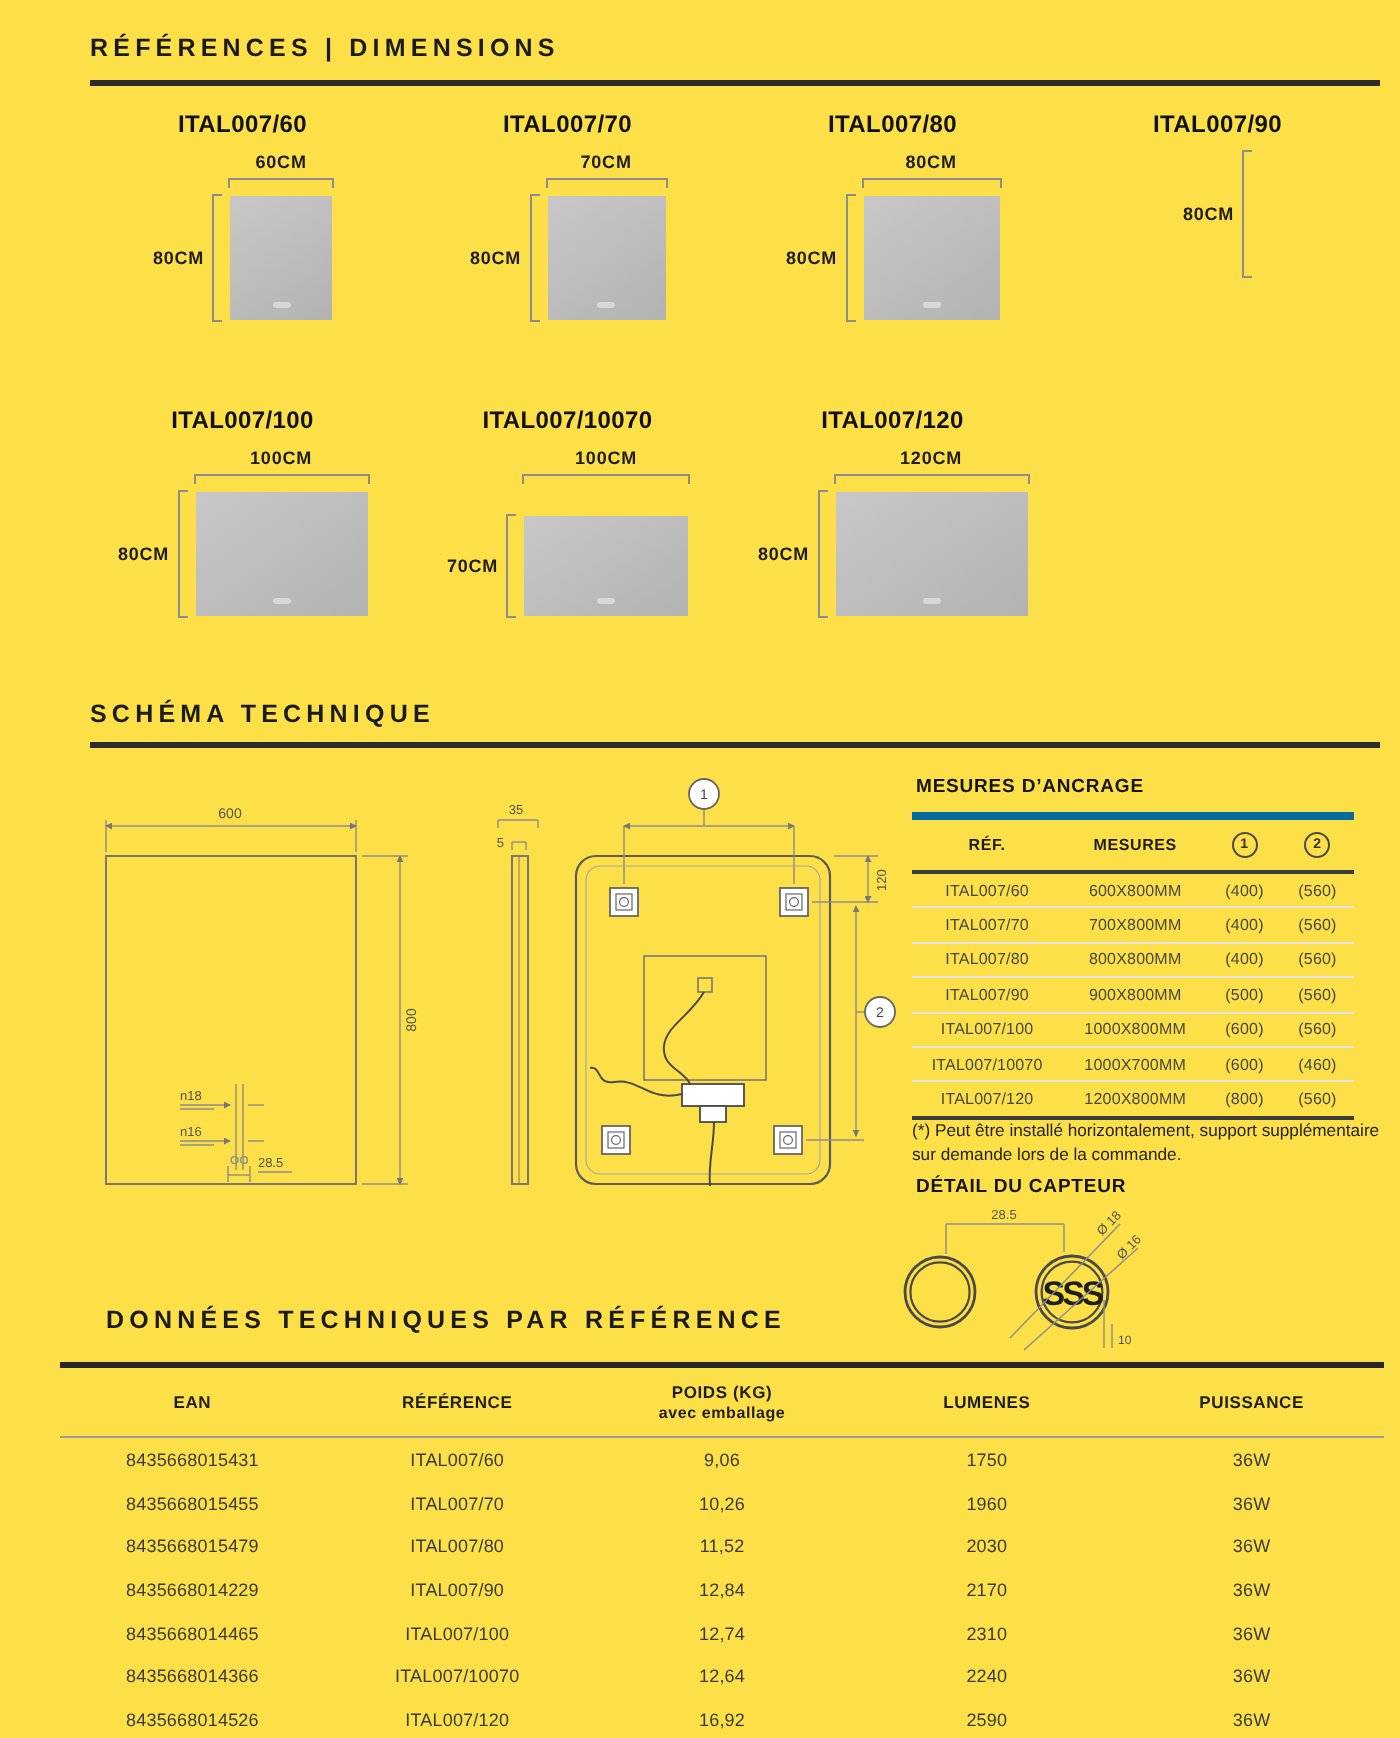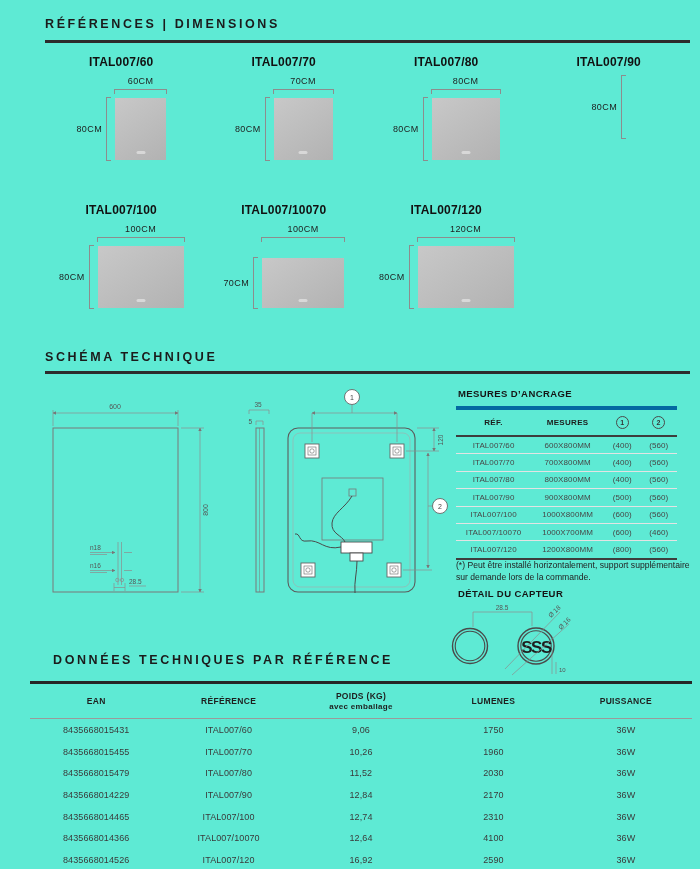--- a/index.html
+++ b/index.html
@@ -1,29 +1,29 @@
 <!DOCTYPE html>
 <html><head>
 <meta charset="utf-8">
 <style>
   html,body{margin:0;padding:0;background:#ffffff;}
-  .page{position:relative;width:700px;height:869px;background:#5eead4;overflow:hidden;
+  .page{position:relative;width:700px;height:869px;background:#fde047;overflow:hidden;
         font-family:"Liberation Sans",sans-serif;color:#1a1a1a;}
   .sec-h{position:absolute;font-size:12.5px;font-weight:700;letter-spacing:2.6px;color:#1b1b1b;white-space:nowrap;}
   .rule{position:absolute;height:3px;background:#2c2c2c;}
 
   
   .mrow{position:absolute;left:40px;width:650px;display:grid;grid-template-columns:repeat(4,1fr);justify-items:center;}
   .row1{top:55px;} .row2{top:203px;}
   .fig{display:flex;flex-direction:column;align-items:center;}
   .fig-title{font-size:12px;font-weight:700;color:#111;margin-bottom:7px;letter-spacing:.2px;}
   .fig-body{display:flex;align-items:flex-end;gap:4px;}
   .fig-left{display:flex;align-items:center;gap:4px;}
   .fig-main{display:flex;flex-direction:column;align-items:center;}
-  .dim-label{font-size:9px;font-weight:400;color:#1d1d1d;letter-spacing:.4px;white-space:nowrap;}
+  .dim-label{font-size:9px;font-weight:700;color:#1d1d1d;letter-spacing:.4px;white-space:nowrap;}
   .hbrk{width:100%;height:4px;border-top:1px solid #8d8d8d;border-left:1px solid #8d8d8d;border-right:1px solid #8d8d8d;margin:3px 0 4px;}
   .vbrk{width:4px;border-left:1px solid #8d8d8d;border-top:1px solid #8d8d8d;border-bottom:1px solid #8d8d8d;}
   .mbox{display:flex;flex-direction:column;justify-content:flex-end;}
   .mirror{width:100%;background:linear-gradient(145deg,#c8c8c8 0%,#bcbcbc 55%,#b2b2b2 100%);position:relative;}
   .mirror::after{content:"";position:absolute;bottom:6px;left:50%;transform:translateX(-50%);
                  width:9px;height:3px;background:rgba(255,255,255,.45);border-radius:2px;}
   .w51{width:51px}.w59{width:59px}.w68{width:68px}.w76{width:76px}.w86{width:86px}.w82{width:82px}.w96{width:96px}
   .h62{height:62px}.h50{height:50px}
 
   
@@ -413,21 +413,21 @@
       <div class="td">8435668014465</div>
       <div class="td">ITAL007/100</div>
       <div class="td">12,74</div>
       <div class="td">2310</div>
       <div class="td">36W</div>
     </div>
     <div class="trow">
       <div class="td">8435668014366</div>
       <div class="td">ITAL007/10070</div>
       <div class="td">12,64</div>
-      <div class="td">4100</div>
+      <div class="td">2240</div>
       <div class="td">36W</div>
     </div>
     <div class="trow">
       <div class="td">8435668014526</div>
       <div class="td">ITAL007/120</div>
       <div class="td">16,92</div>
       <div class="td">2590</div>
       <div class="td">36W</div>
     </div>
   </div>

